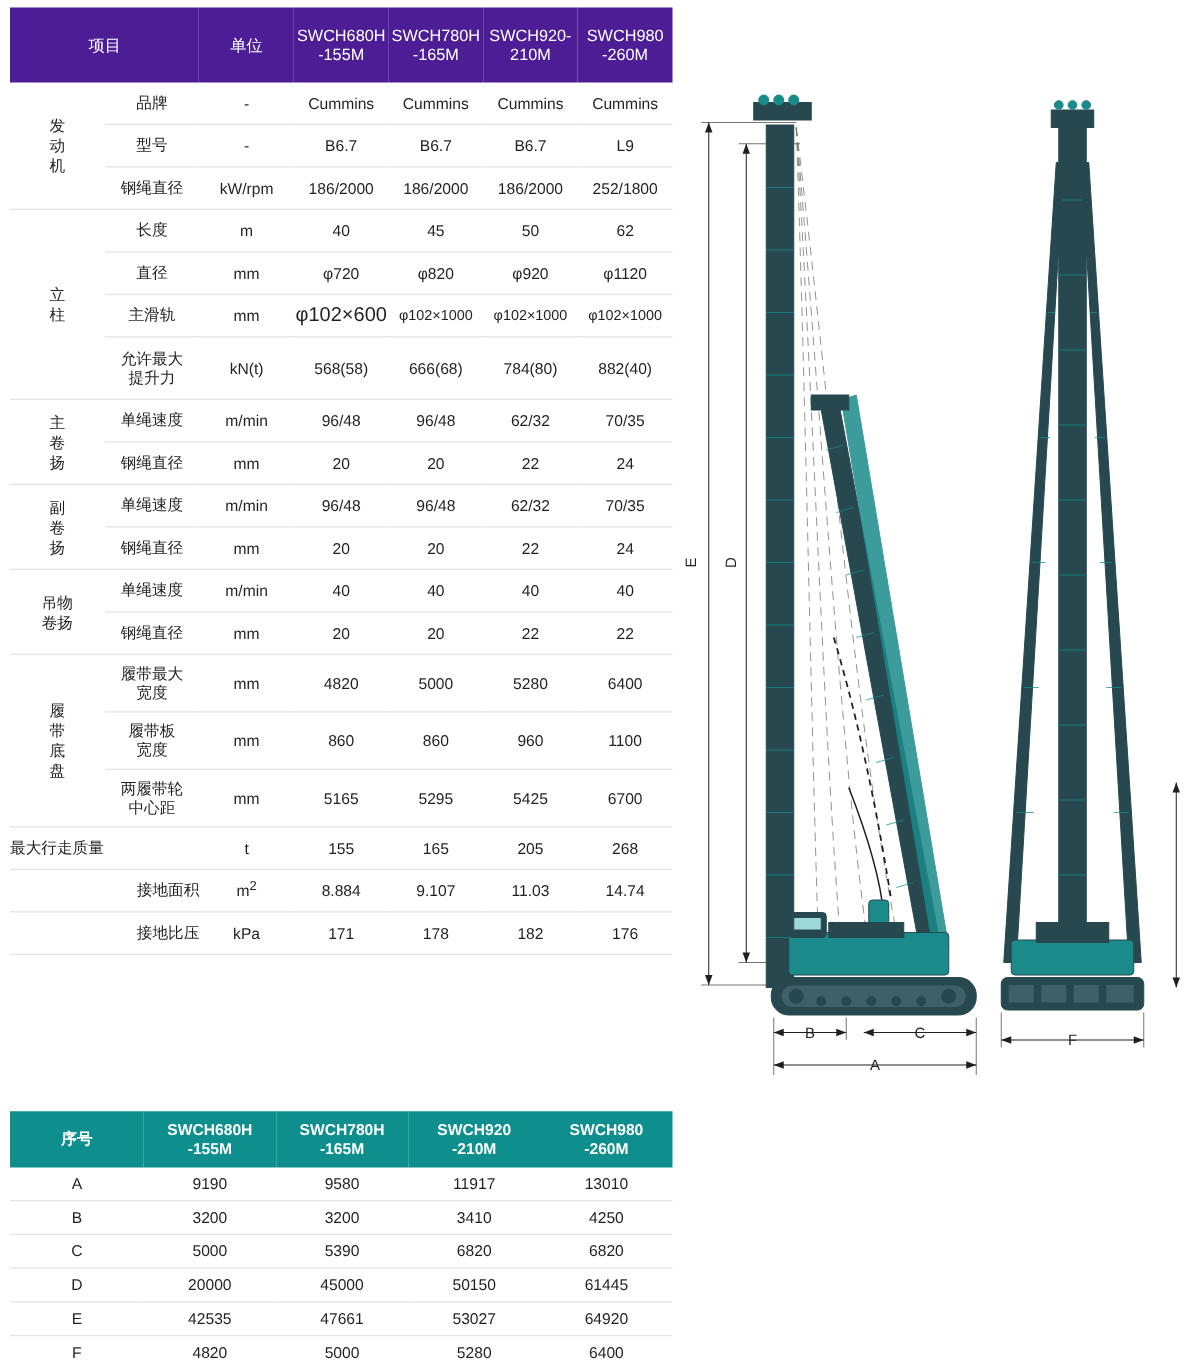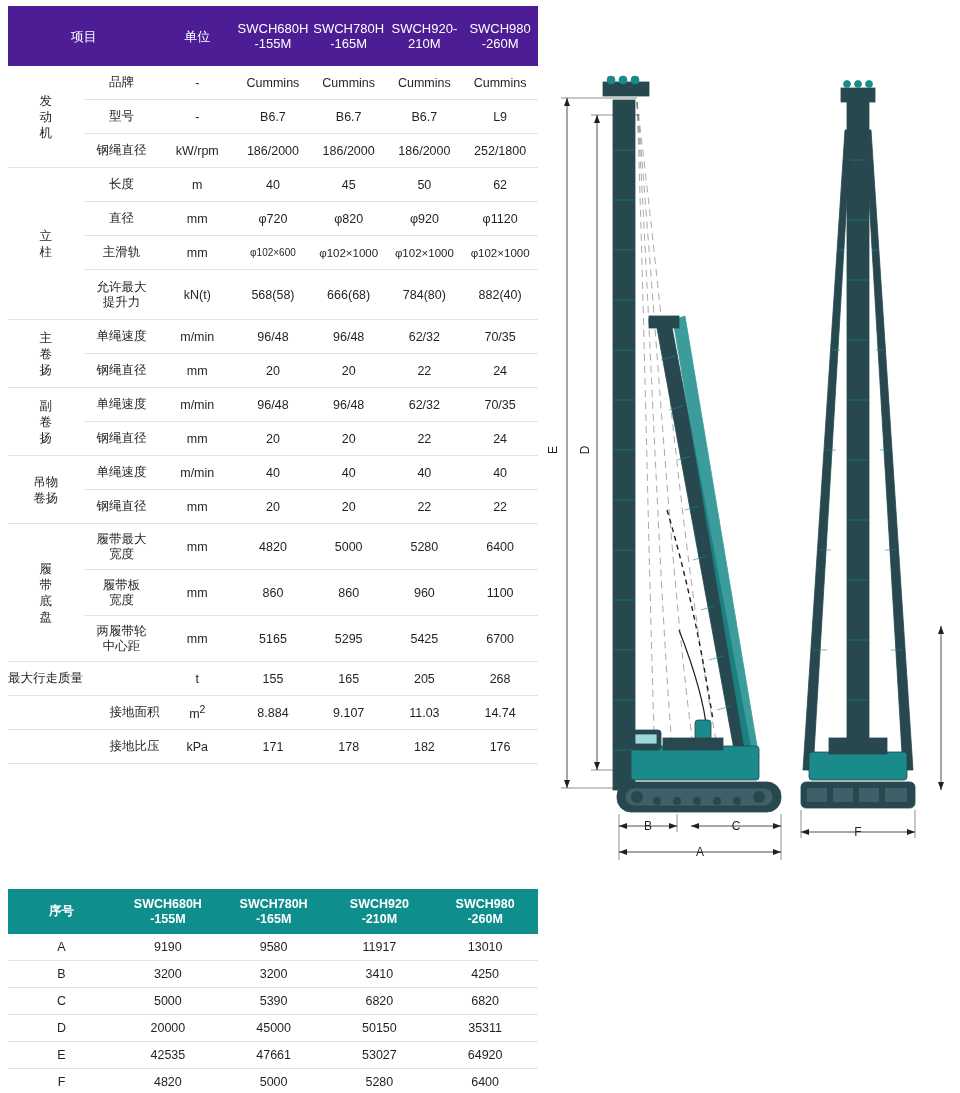--- a/index.html
+++ b/index.html
@@ -144,21 +144,21 @@
           <td class="itm">直径</td>
           <td class="unit">mm</td>
           <td class="val">φ720</td>
           <td class="val">φ820</td>
           <td class="val">φ920</td>
           <td class="val">φ1120</td>
         </tr>
         <tr>
           <td class="itm">主滑轨</td>
           <td class="unit">mm</td>
-          <td class="val" style="font-size:10px">φ102×600</td>
+          <td class="val" style="font-size:16px">φ102×600</td>
           <td class="val" style="font-size:11.5px">φ102×1000</td>
           <td class="val" style="font-size:11.5px">φ102×1000</td>
           <td class="val" style="font-size:11.5px">φ102×1000</td>
         </tr>
         <tr style="height:50px">
           <td class="itm two-line">
             <div>允许最大</div>
             <div>提升力</div>
           </td>
           <td class="unit">kN(t)</td>
@@ -344,21 +344,21 @@
           <td>5000</td>
           <td>5390</td>
           <td>6820</td>
           <td>6820</td>
         </tr>
         <tr>
           <td>D</td>
           <td>20000</td>
           <td>45000</td>
           <td>50150</td>
-          <td>35311</td>
+          <td>61445</td>
         </tr>
         <tr>
           <td>E</td>
           <td>42535</td>
           <td>47661</td>
           <td>53027</td>
           <td>64920</td>
         </tr>
         <tr>
           <td>F</td>

